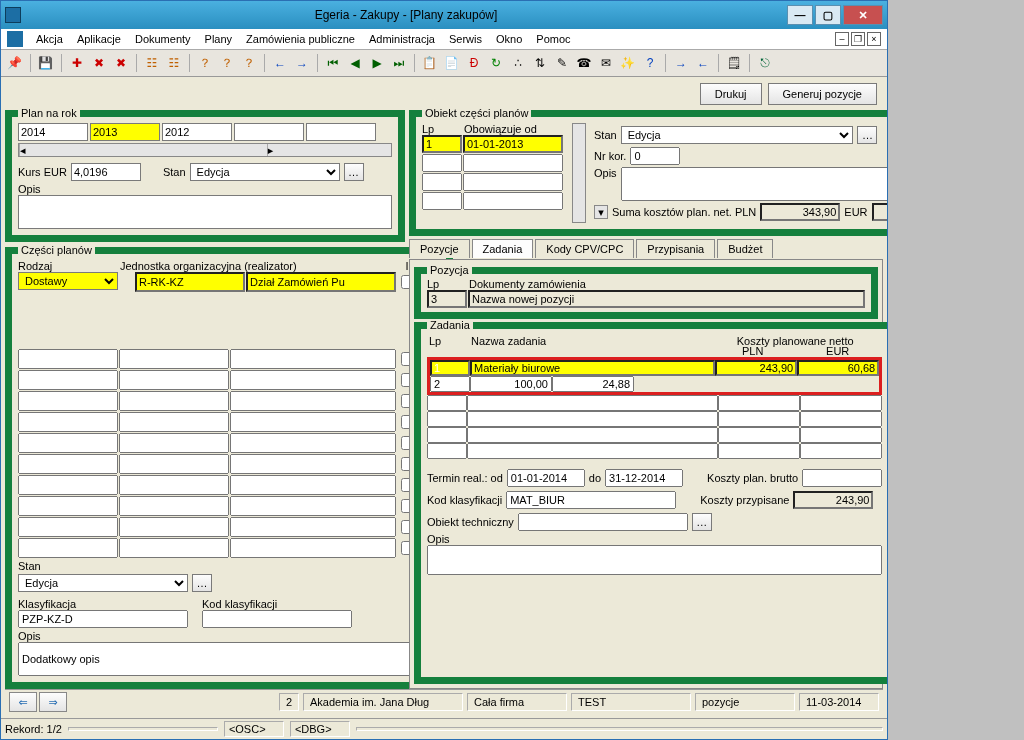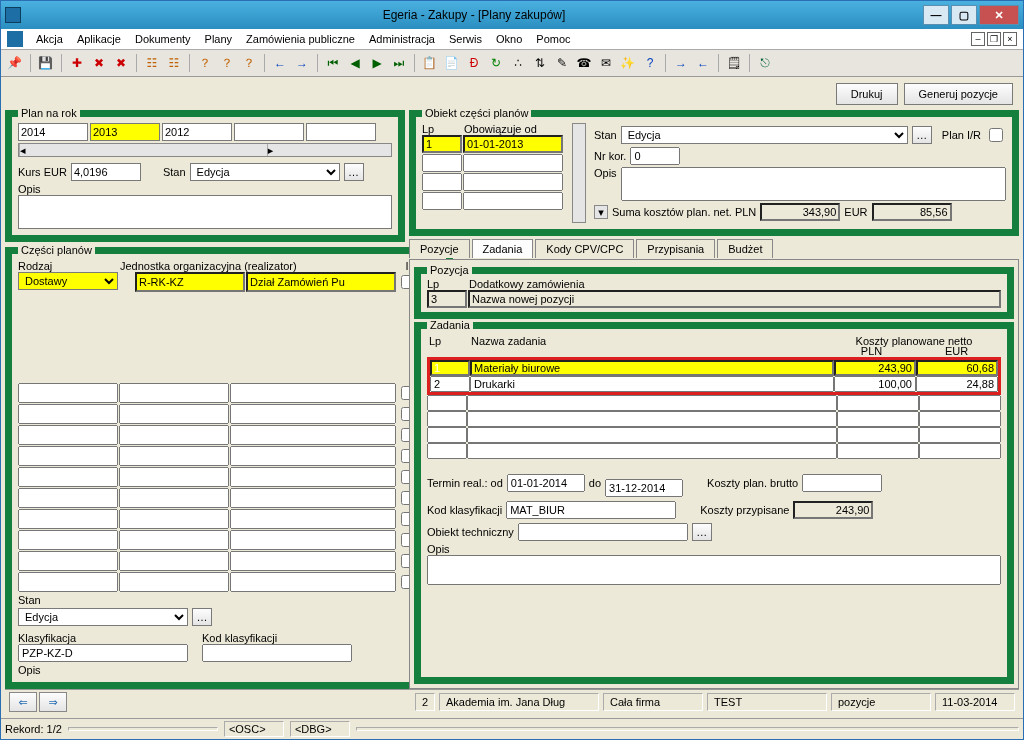--- a/index.html
+++ b/index.html
@@ -1,17 +1,17 @@
 <!DOCTYPE html>
 <html><head>
 <meta charset="utf-8">
 <style>
 * { box-sizing: border-box; font-family: Tahoma, Arial, sans-serif; font-size: 11px; }
 body { margin: 0; background: #c0c0c0; }
-.window { width: 1024px; height: 740px; background: #fff; border: 1px solid #2a6fb3; display: flex; flex-direction: column; }
+.window { width: 888px; height: 740px; background: #fff; border: 1px solid #2a6fb3; display: flex; flex-direction: column; }
 .titlebar { background: linear-gradient(#4ab0e0,#2a8fc0); height: 28px; display: flex; align-items: center; color: #000; padding: 0 4px; }
 .titlebar .icon { width: 16px; height: 16px; background:#1c6ea4; border:1px solid #0d3d5c; margin-right:6px; }
 .titlebar .title { flex: 1; text-align: center; font-size: 12px; }
 .titlebar .winbtns { display:flex; }
 .titlebar .winbtn { width:26px; height:20px; background:#d9e9f3; border:1px solid #5a8fb0; margin-left:2px; display:flex; align-items:center; justify-content:center; font-weight:bold; }
 .titlebar .winbtn.close { background:#c75050; color:#fff; width:40px; }
 .menubar { background:#fff; display:flex; align-items:center; padding:2px 6px; border-bottom:1px solid #aaa; }
 .menubar .ie { width:16px; height:16px; background:#1c6ea4; margin-right:6px; }
 .menubar span { padding:2px 7px; }
 .menubar .mdi { margin-left:auto; display:flex; }
@@ -263,20 +263,21 @@
             <div style="width:180px">
               <div>Klasyfikacja</div>
               <input style="width: 170px;" value="PZP-KZ-D">
             </div>
             <div>
               <div>Kod klasyfikacji</div>
               <input style="width: 150px;">
             </div>
           </div>
           <div>Opis</div>
+          <input style="width: 100%; height: 34px;" value="Dodatkowy opis">
         </fieldset>
       </div>
 
       <div class="rightcol">
         <fieldset>
           <legend>Obiekt części planów</legend>
           <div style="display:flex; gap:8px;">
             <div>
               <div style="display:flex">
                 <div style="width:42px">Lp</div>
@@ -332,21 +333,21 @@
           <div class="tab active">Zadania</div>
           <div class="tab">Kody CPV/CPC</div>
           <div class="tab">Przypisania</div>
           <div class="tab">Budżet</div>
         </div>
         <div class="tabbody">
           <fieldset style="padding:2px 6px 4px">
             <legend>Pozycja</legend>
             <div style="display:flex">
               <div style="width:42px">Lp</div>
-              <div>Dodatkowy zamówienia</div>
+              <div>Dokumenty zamówienia</div>
             </div>
             <div style="display:flex;gap:1px">
               <input class="ro" style="width: 40px;" value="3">
               <input class="ro" style="flex: 1 1 0%;" value="Nazwa nowej pozycji">
             </div>
           </fieldset>
 
           <fieldset style="flex:1; display:flex; flex-direction:column;">
             <legend>Zadania</legend>
             <div class="zheader">
@@ -364,21 +365,20 @@
             </div>
             <div class="redbox">
               <div class="zrow">
                 <input class="yellow" style="width: 40px; background: rgb(0, 51, 153); color: rgb(255, 255, 255);" value="1">
                 <input class="yellow" style="flex: 1 1 0%;" value="Materiały biurowe">
                 <input class="yellow" style="width: 82px; text-align: right;" value="243,90">
                 <input class="yellow" style="width: 82px; text-align: right;" value="60,68">
               </div>
               <div class="zrow">
                 <input style="width: 40px;" value="2">
-                <input style="flex: 1 1 0%;" value="Drukarki">
                 <input style="width: 82px; text-align: right;" value="100,00">
                 <input style="width: 82px; text-align: right;" value="24,88">
               </div>
             </div>
             <div class="zrow">
                 <input style="width: 40px;">
                 <input style="flex: 1 1 0%;">
                 <input style="width: 82px;">
                 <input style="width: 82px;">
               </div>
@@ -398,21 +398,21 @@
                 <input style="width: 40px;">
                 <input style="flex: 1 1 0%;">
                 <input style="width: 82px;">
                 <input style="width: 82px;">
               </div>
 
             <div class="row" style="margin-top:10px">
               <label>Termin real.: od</label>
               <input style="width: 78px;" value="01-01-2014">
               <label>do</label>
-              <input style="width: 78px; margin-top: 10px;" value="31-12-2014">
+              <input style="width: 78px;" value="31-12-2014">
               <label style="margin-left:20px">Koszty plan. brutto</label>
               <input style="width: 80px;">
             </div>
             <div class="row">
               <label>Kod klasyfikacji</label>
               <input style="width: 170px;" value="MAT_BIUR">
               <label style="margin-left:20px">Koszty przypisane</label>
               <input class="ro" style="width: 80px; text-align: right;" value="243,90">
             </div>
             <div class="row">

